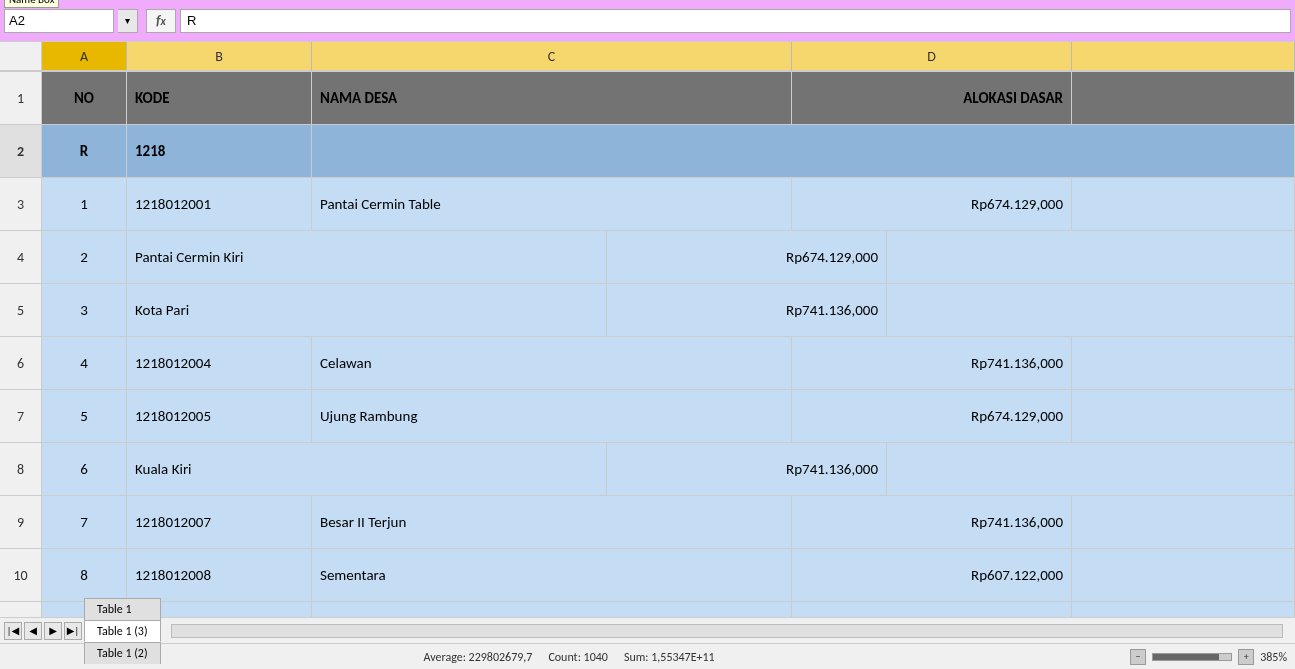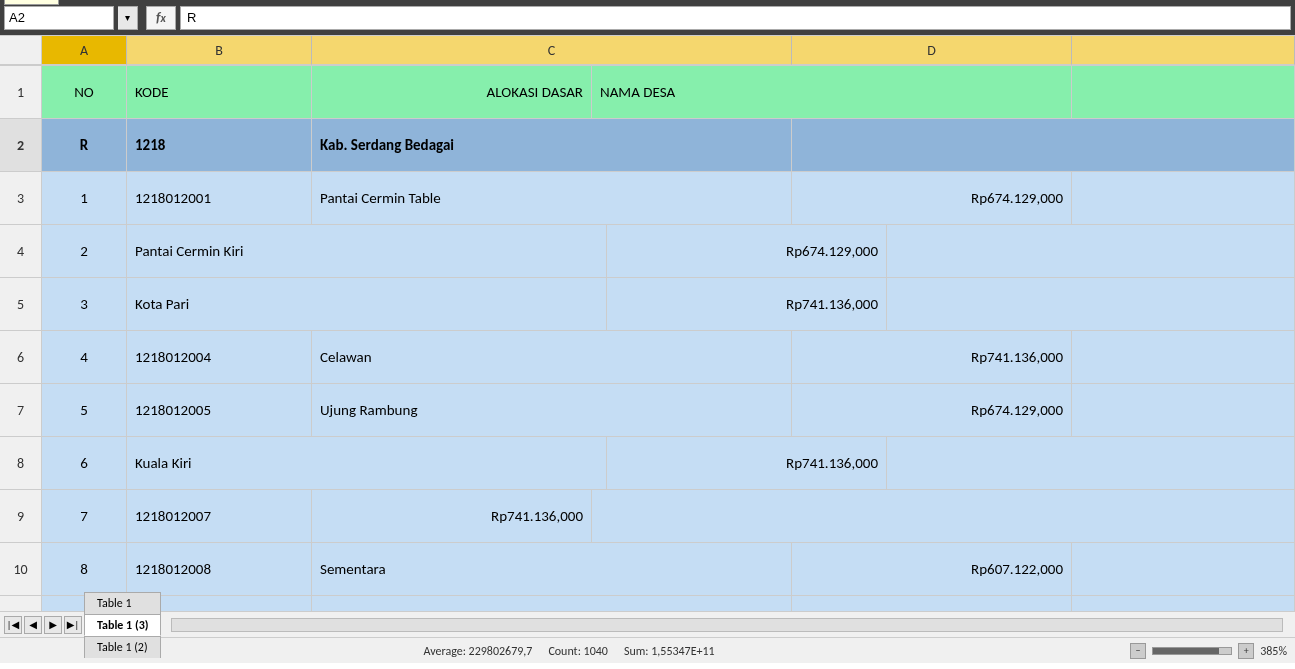--- a/index.html
+++ b/index.html
@@ -9,22 +9,22 @@
       background: #fff;
       overflow: hidden;
       width: 1295px;
       height: 669px;
     }
 
     
     .top-bar {
       display: flex;
       align-items: center;
-      height: 36px;
-      background: #404040;
+      height: 42px;
+      background: #f0abfc;
       border-bottom: 1px solid #ccc;
       padding: 0 4px;
       gap: 4px;
     }
     .name-box-container {
       position: relative;
       width: 110px;
     }
     .name-box-tooltip {
       position: absolute;
@@ -152,22 +152,22 @@
     .cell {
       border-right: 1px solid #ccc;
       display: flex;
       align-items: center;
       padding: 0 8px;
       font-size: 15px;
       background: #c5ddf4;
       overflow: hidden;
     }
     .cell.header-row {
-      background: #86efac;
-      font-weight: normal;
+      background: #737373;
+      font-weight: bold;
     }
     .cell.total-row {
       background: #8fb4d9;
       font-weight: bold;
     }
     .cell.col-a { width: 85px; min-width: 85px; justify-content: center; }
     .cell.col-b { width: 185px; min-width: 185px; }
     .cell.col-c { width: 480px; min-width: 480px; }
     .cell.col-d { width: 280px; min-width: 280px; justify-content: flex-end; }
     .cell.col-e { flex: 1; }
@@ -201,21 +201,21 @@
       border-bottom: none;
       background: #e0e0e0;
       font-size: 12px;
       display: flex;
       align-items: center;
       cursor: pointer;
       margin-right: 2px;
     }
     .sheet-tab.active {
       background: #fff;
-      font-weight: bold;
+      font-weight: normal;
       border-bottom: 1px solid #fff;
     }
 
     
     .status-bar {
       height: 26px;
       background: #f0f0f0;
       border-top: 1px solid #ccc;
       display: flex;
       align-items: center;
@@ -287,29 +287,28 @@
     <div class="col-header col-c">C</div>
     <div class="col-header col-d">D</div>
     <div class="col-header col-e"></div>
   </div>
 
   <div class="table-body" id="table-body">
   <div class="spreadsheet-row">
         <div class="row-num">1</div>
         <div class="cell col-a header-row">NO</div>
         <div class="cell col-b header-row">KODE</div>
+        <div class="cell col-c header-row">NAMA DESA</div>
         <div class="cell col-d header-row">ALOKASI DASAR</div>
-        <div class="cell col-c header-row">NAMA DESA</div>
         <div class="cell col-e header-row"></div>
       </div>
       <div class="spreadsheet-row">
         <div class="row-num selected">2</div>
         <div class="cell col-a total-row" style="justify-content: center;">R</div>
         <div class="cell col-b total-row">1218</div>
-        <div class="cell col-c total-row">Kab.  Serdang  Bedagai</div>
         <div class="cell col-e total-row"></div>
       </div>
       <div class="spreadsheet-row">
         <div class="row-num">3</div>
         <div class="cell col-a" style="justify-content: center;">1</div>
         <div class="cell col-b">1218012001</div>
         <div class="cell col-c">Pantai Cermin Table</div>
         <div class="cell col-d" style="justify-content: flex-end;">Rp674.129,000</div>
         <div class="cell col-e"></div>
       </div>
@@ -347,20 +346,21 @@
         <div class="row-num">8</div>
         <div class="cell col-a" style="justify-content: center;">6</div>
         <div class="cell col-c">Kuala  Kiri</div>
         <div class="cell col-d" style="justify-content: flex-end;">Rp741.136,000</div>
         <div class="cell col-e"></div>
       </div>
       <div class="spreadsheet-row">
         <div class="row-num">9</div>
         <div class="cell col-a" style="justify-content: center;">7</div>
         <div class="cell col-b">1218012007</div>
+        <div class="cell col-c">Besar II  Terjun</div>
         <div class="cell col-d" style="justify-content: flex-end;">Rp741.136,000</div>
         <div class="cell col-e"></div>
       </div>
       <div class="spreadsheet-row">
         <div class="row-num">10</div>
         <div class="cell col-a" style="justify-content: center;">8</div>
         <div class="cell col-b">1218012008</div>
         <div class="cell col-c">Sementara</div>
         <div class="cell col-d" style="justify-content: flex-end;">Rp607.122,000</div>
         <div class="cell col-e"></div>

